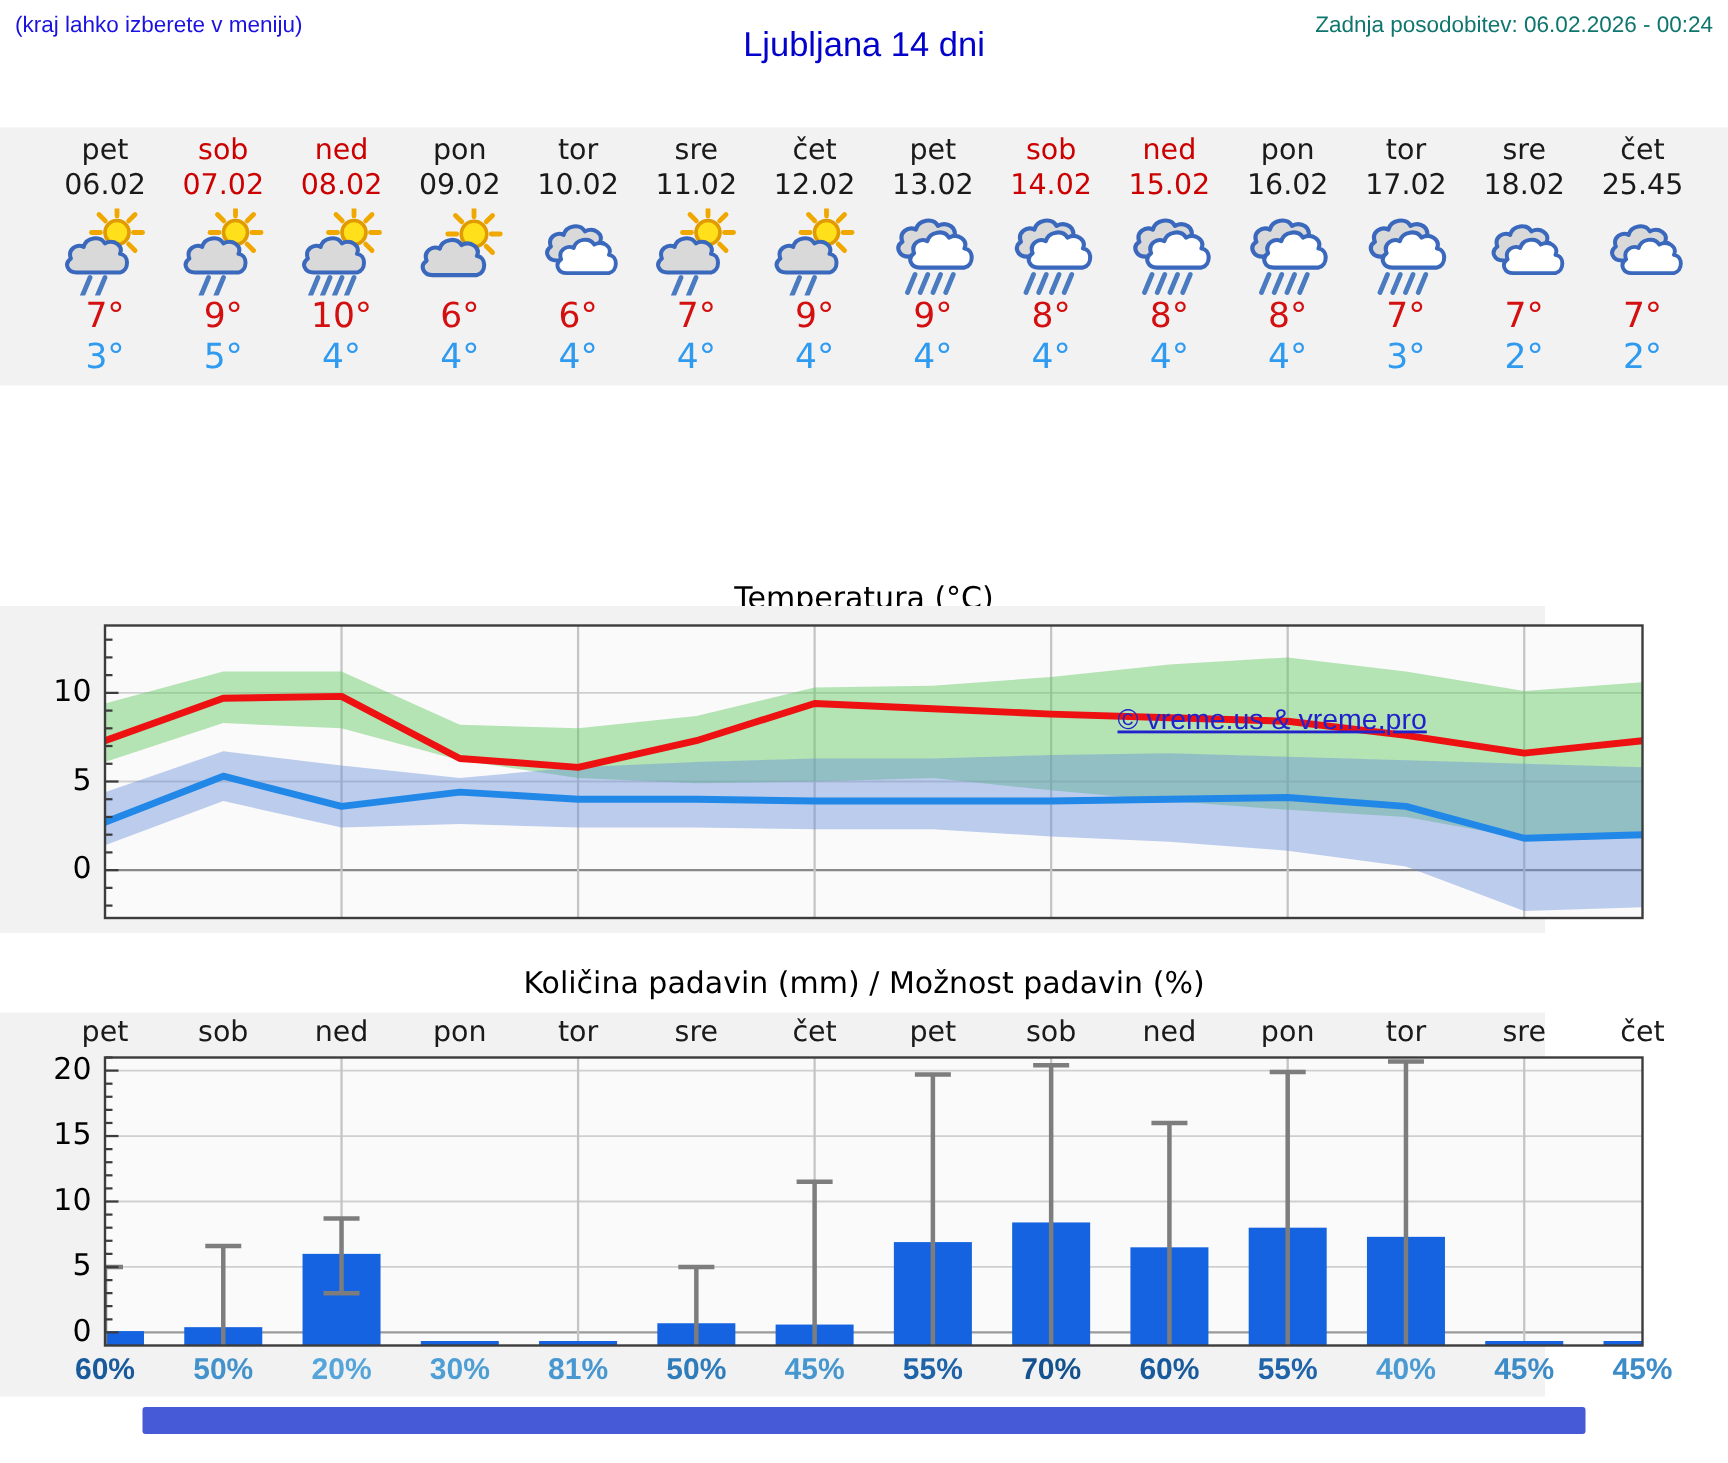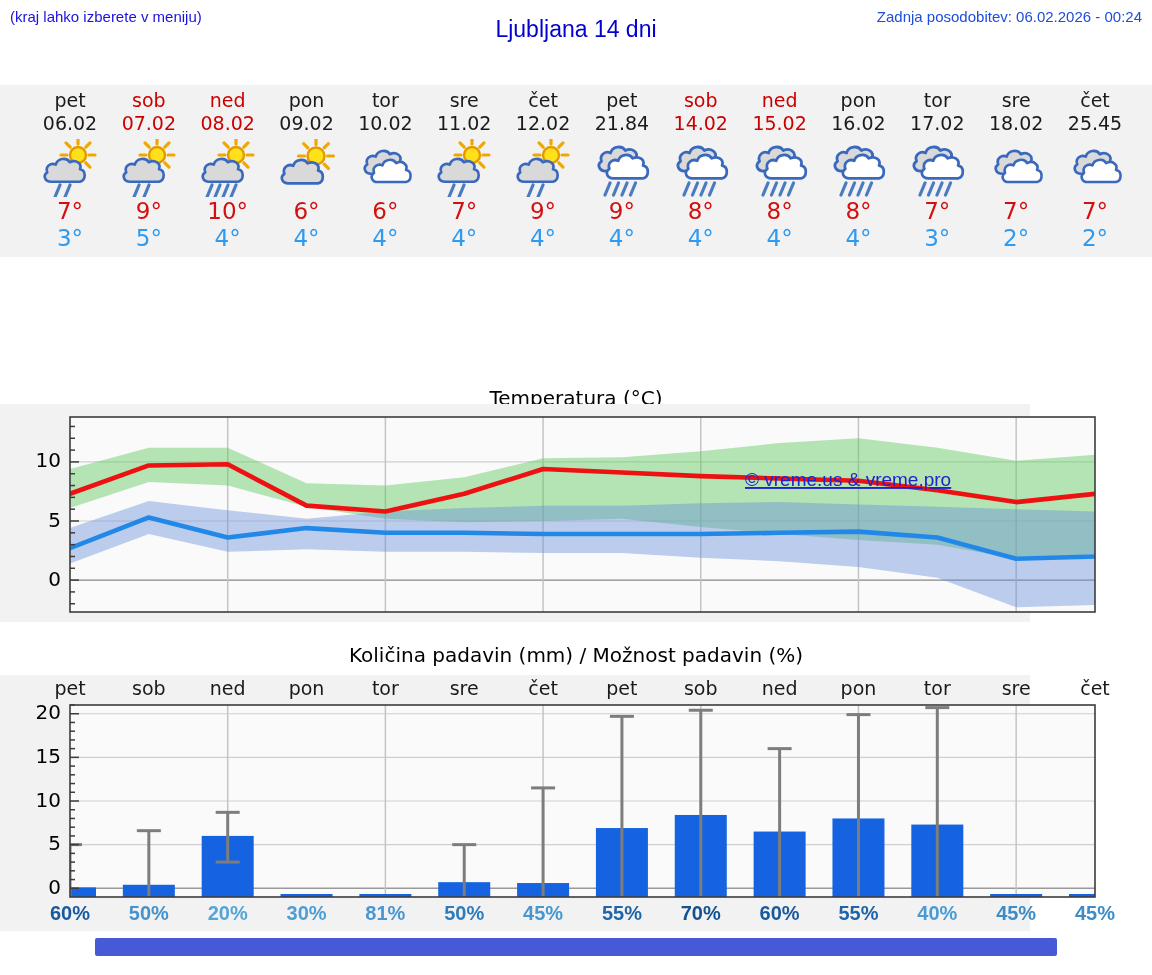--- a/index.html
+++ b/index.html
@@ -3,21 +3,21 @@
 <meta charset="utf-8">
 <style>
   html,body{margin:0;padding:0;background:#ffffff;}
   .page{position:relative;width:1152px;height:975px;background:#ffffff;overflow:hidden;
         font-family:"DejaVu Sans",sans-serif;}
   .hdr-hint{position:absolute;left:10px;top:8px;font-family:"Liberation Sans",sans-serif;
             font-size:15px;color:#1a12e0;}
   .hdr-title{position:absolute;left:0;top:16px;width:100%;text-align:center;
              font-family:"Liberation Sans",sans-serif;font-size:23px;color:#0202cc;}
   .hdr-updated{position:absolute;right:10px;top:8px;font-family:"Liberation Sans",sans-serif;
-               font-size:15px;color:#1d4ed8;}
+               font-size:15px;color:#0f766e;}
   .strip{position:absolute;left:0;top:85px;width:1152px;height:172px;background:#f2f2f2;}
   .day-col{position:absolute;top:0;width:82px;text-align:center;}
   .day-name{font-size:19px;color:#1a1a1a;line-height:24px;margin-top:3px;}
   .day-date{font-size:19px;color:#1a1a1a;line-height:23px;}
   .day-col.weekend .day-name,.day-col.weekend .day-date{color:#cc0000;}
   .day-icon{height:58px;margin-top:4px;}
   .day-high{font-size:23px;color:#d40f0f;line-height:27px;margin-top:1px;}
   .day-low{font-size:23px;color:#2e9af0;line-height:27px;}
   .chart-title{position:absolute;left:0;width:100%;text-align:center;font-size:20px;color:#000;}
   .t1{top:386px;}
@@ -204,21 +204,21 @@
             <g stroke="#4a7ac0" stroke-width="3.2" stroke-linecap="round">
               <line x1="22" y1="46" x2="17" y2="58"></line>
               <line x1="32" y1="46" x2="27" y2="58"></line>
             </g>
           </svg></div>
         <div class="day-high">9°</div>
         <div class="day-low">4°</div>
       </div>
       <div class="day-col" style="left: 580.923px;">
         <div class="day-name">pet</div>
-        <div class="day-date">21.84</div>
+        <div class="day-date">13.02</div>
         <div class="day-icon"><svg width="64" height="58" viewBox="0 0 64 58">
             <g transform="translate(5,5) scale(0.82)">
               <path d="M13 33 C5 33 2 25 8 21 C5 13 13 8 19 11 C21 3 33 1 37 8 C45 4 53 10 50 17 C58 18 58 31 50 33 Z" fill="#d9d9d9" stroke="#3a68bd" stroke-width="3.4" stroke-linejoin="round"></path>
             </g>
             <g transform="translate(13,13) scale(0.8)">
               <path d="M13 33 C5 33 2 25 8 21 C5 13 13 8 19 11 C21 3 33 1 37 8 C45 4 53 10 50 17 C58 18 58 31 50 33 Z" fill="#ffffff" stroke="#3a68bd" stroke-width="3.4" stroke-linejoin="round"></path>
             </g>
             <g stroke="#4a7ac0" stroke-width="3.2" stroke-linecap="round">
               <line x1="20" y1="44" x2="15" y2="56"></line>
               <line x1="28.5" y1="44" x2="23.5" y2="56"></line>

